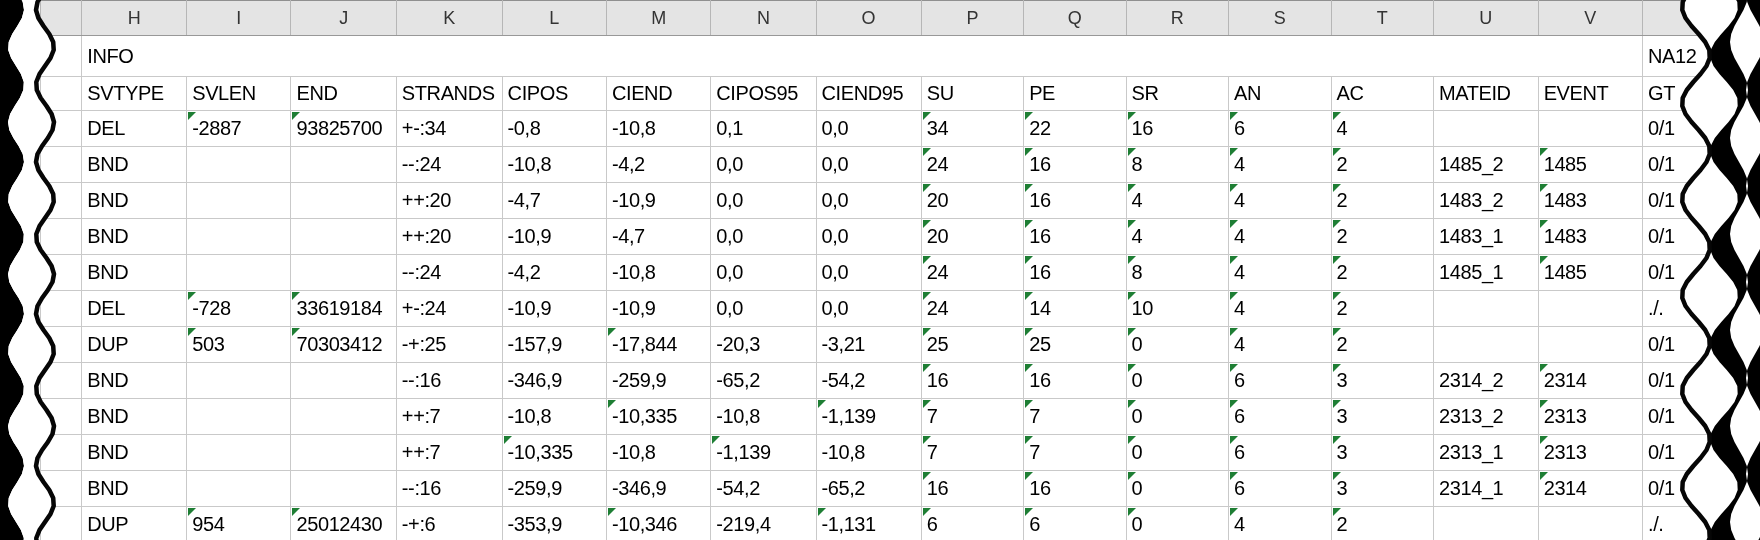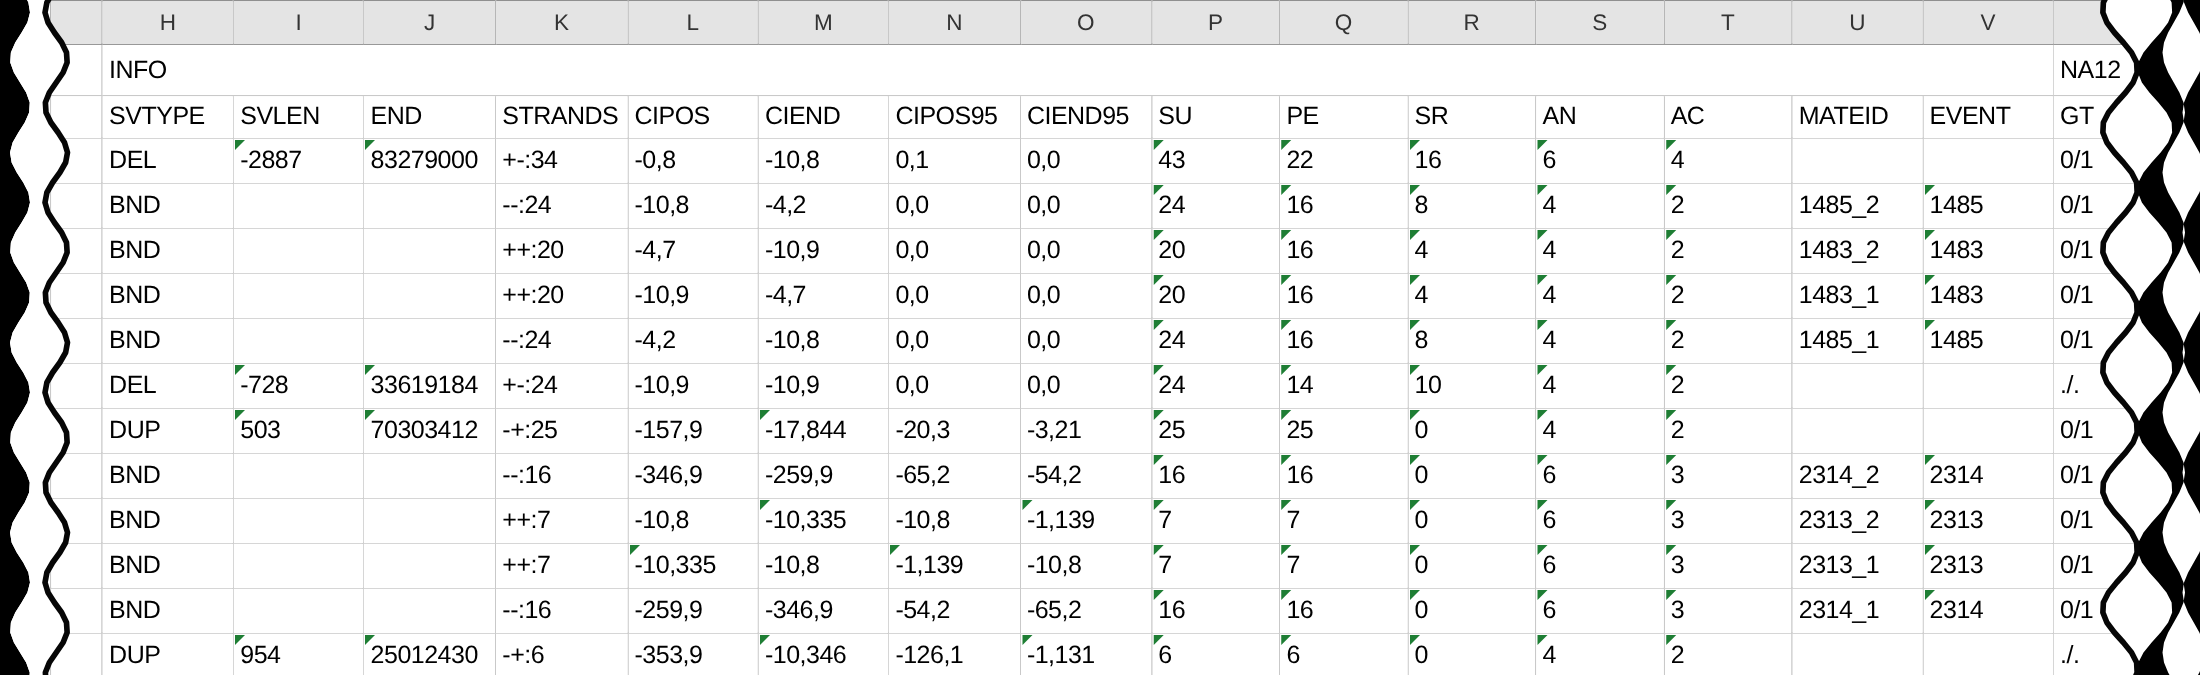--- a/index.html
+++ b/index.html
@@ -115,27 +115,27 @@
           <td><span>AN</span></td>
           <td><span>AC</span></td>
           <td><span>MATEID</span></td>
           <td><span>EVENT</span></td>
           <td><span>GT</span></td>
         </tr>
         <tr class="data">
           <td></td>
           <td><span>DEL</span></td>
           <td><span>-2887</span><span class="flag-tri"></span></td>
-          <td><span>83279000</span><span class="flag-tri"></span></td>
+          <td><span>93825700</span><span class="flag-tri"></span></td>
           <td><span>+-:34</span></td>
           <td><span>-0,8</span></td>
           <td><span>-10,8</span></td>
           <td><span>0,1</span></td>
           <td><span>0,0</span></td>
-          <td><span>43</span><span class="flag-tri"></span></td>
+          <td><span>34</span><span class="flag-tri"></span></td>
           <td><span>22</span><span class="flag-tri"></span></td>
           <td><span>16</span><span class="flag-tri"></span></td>
           <td><span>6</span><span class="flag-tri"></span></td>
           <td><span>4</span><span class="flag-tri"></span></td>
           <td><span></span></td>
           <td><span></span></td>
           <td><span>0/1</span></td>
         </tr>
         <tr class="data">
           <td></td>
@@ -328,21 +328,21 @@
           <td><span>0/1</span></td>
         </tr>
         <tr class="data">
           <td></td>
           <td><span>DUP</span></td>
           <td><span>954</span><span class="flag-tri"></span></td>
           <td><span>25012430</span><span class="flag-tri"></span></td>
           <td><span>-+:6</span></td>
           <td><span>-353,9</span></td>
           <td><span>-10,346</span><span class="flag-tri"></span></td>
-          <td><span>-126,1</span></td>
+          <td><span>-219,4</span></td>
           <td><span>-1,131</span><span class="flag-tri"></span></td>
           <td><span>6</span><span class="flag-tri"></span></td>
           <td><span>6</span><span class="flag-tri"></span></td>
           <td><span>0</span><span class="flag-tri"></span></td>
           <td><span>4</span><span class="flag-tri"></span></td>
           <td><span>2</span><span class="flag-tri"></span></td>
           <td><span></span></td>
           <td><span></span></td>
           <td><span>./.</span></td>
         </tr>

